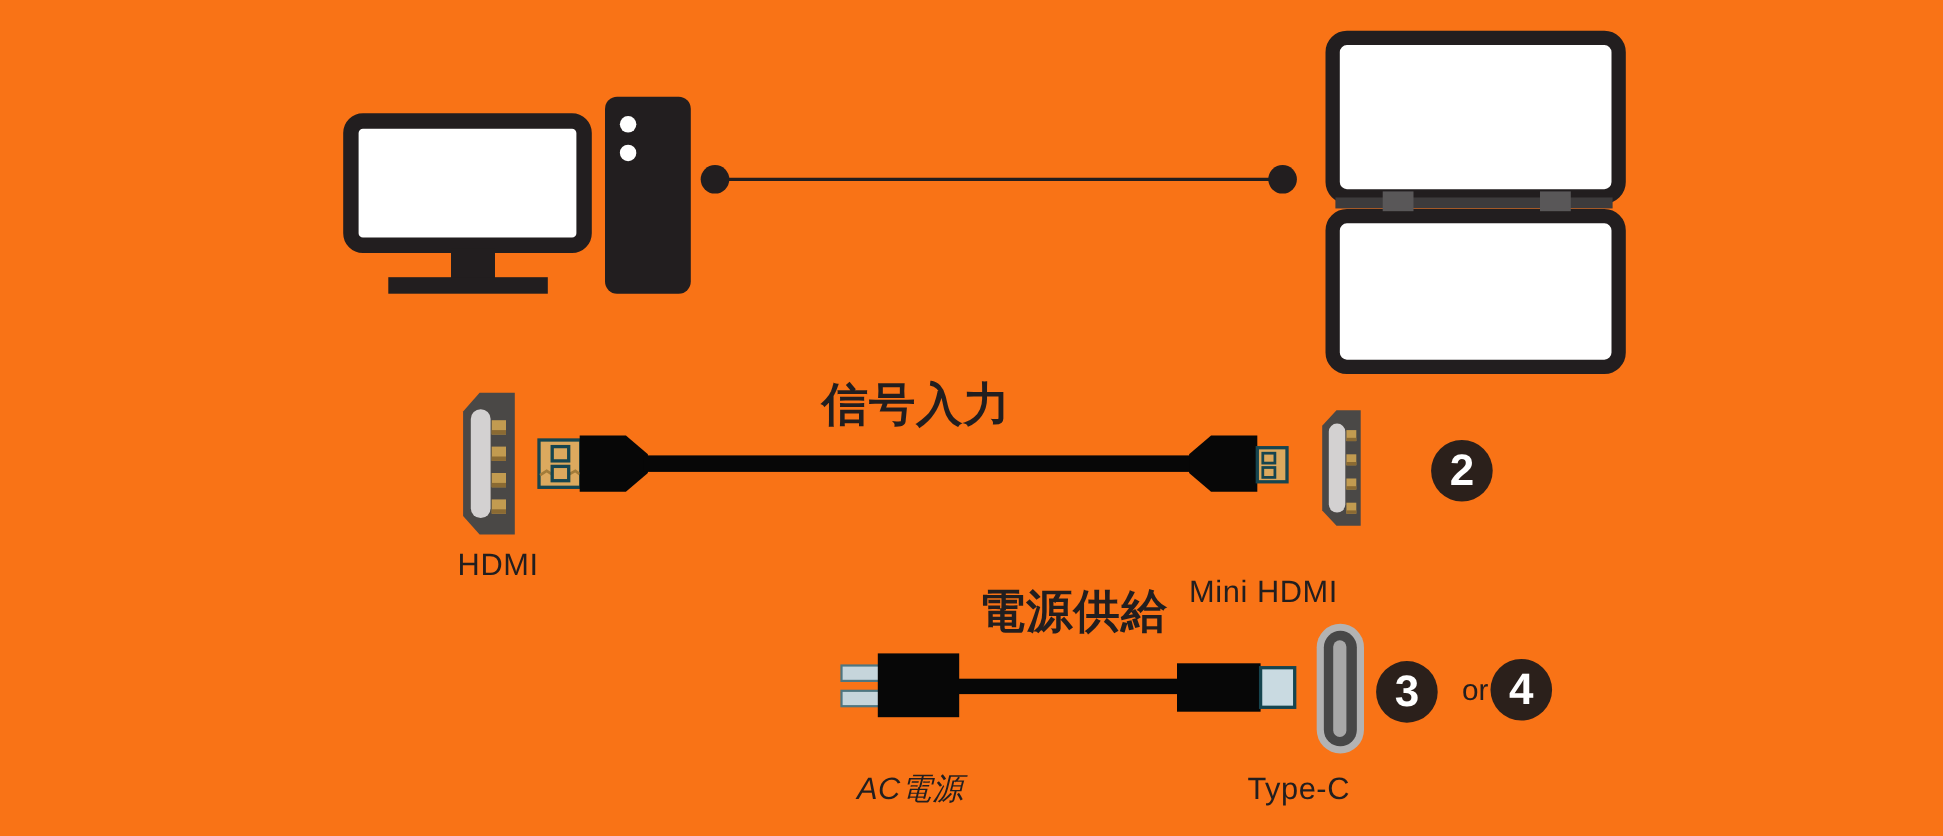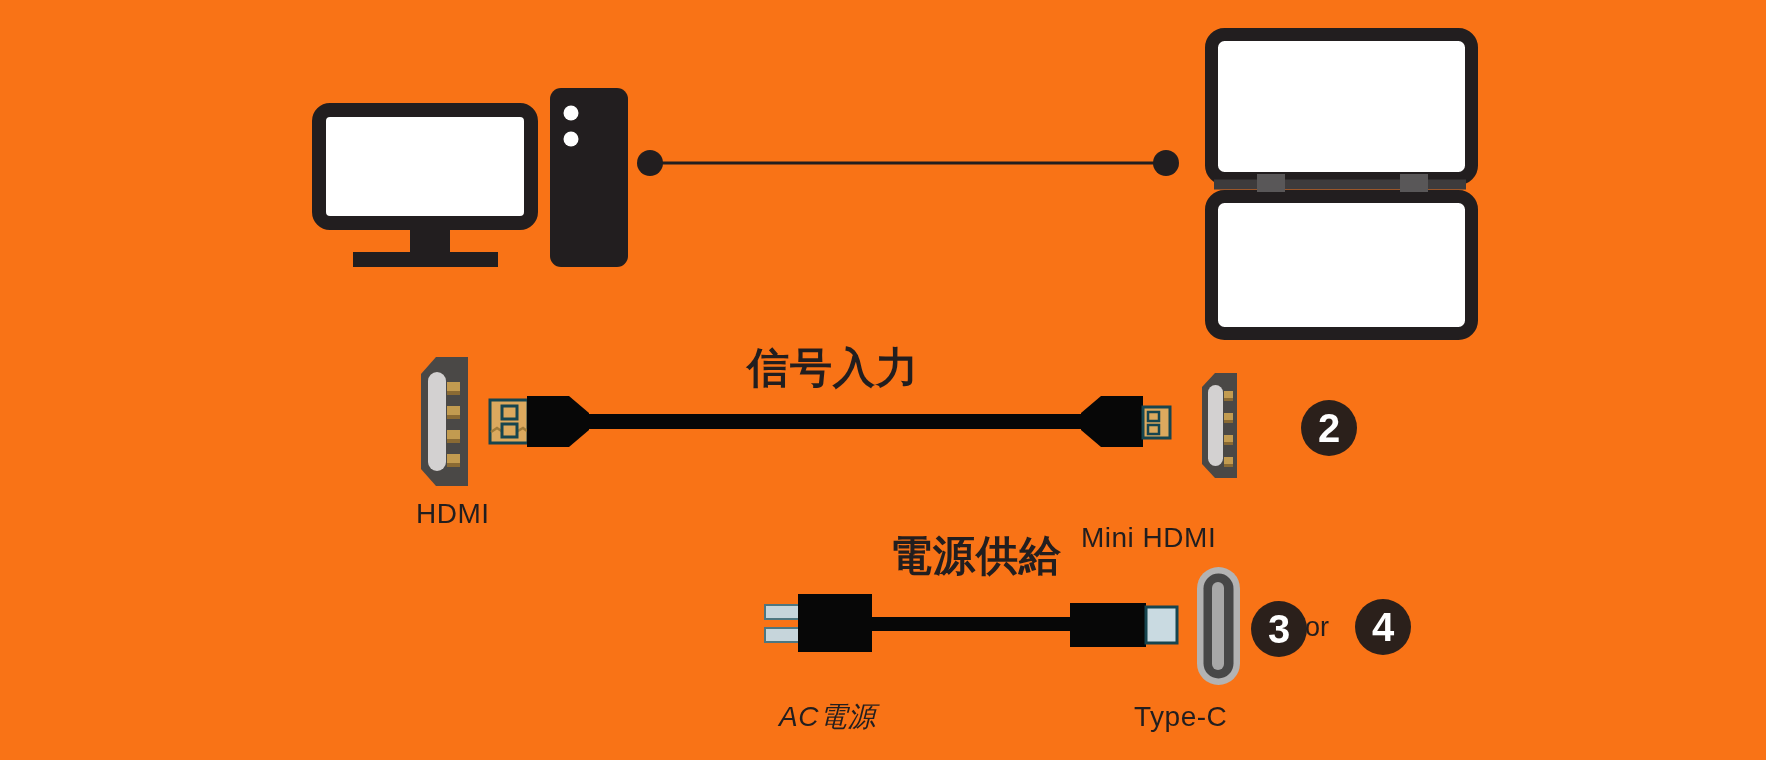--- a/index.html
+++ b/index.html
@@ -23,21 +23,21 @@
   .port-label { font-size: 28px; letter-spacing: 0.5px; }
   .badge {
     position: absolute;
     width: 56px; height: 56px;
     border-radius: 50%;
     background: var(--badge-brown, #2b201b);
     color: #ffffff;
     display: flex; align-items: center; justify-content: center;
     font-size: 40px; font-weight: bold;
   }
-  .or-word { font-size: 27px; width: 48px; text-align: left; }
+  .or-word { font-size: 27px; width: 48px; text-align: right; }
 </style>
 </head>
 <body>
 
 <div class="canvas">
 
   <svg class="layer" width="1766" height="760" viewBox="0 0 1766 760">
 
     <g>
       <rect x="319" y="110" width="212" height="113" rx="11" fill="#ffffff" stroke="var(--ink)" stroke-width="14"></rect>

